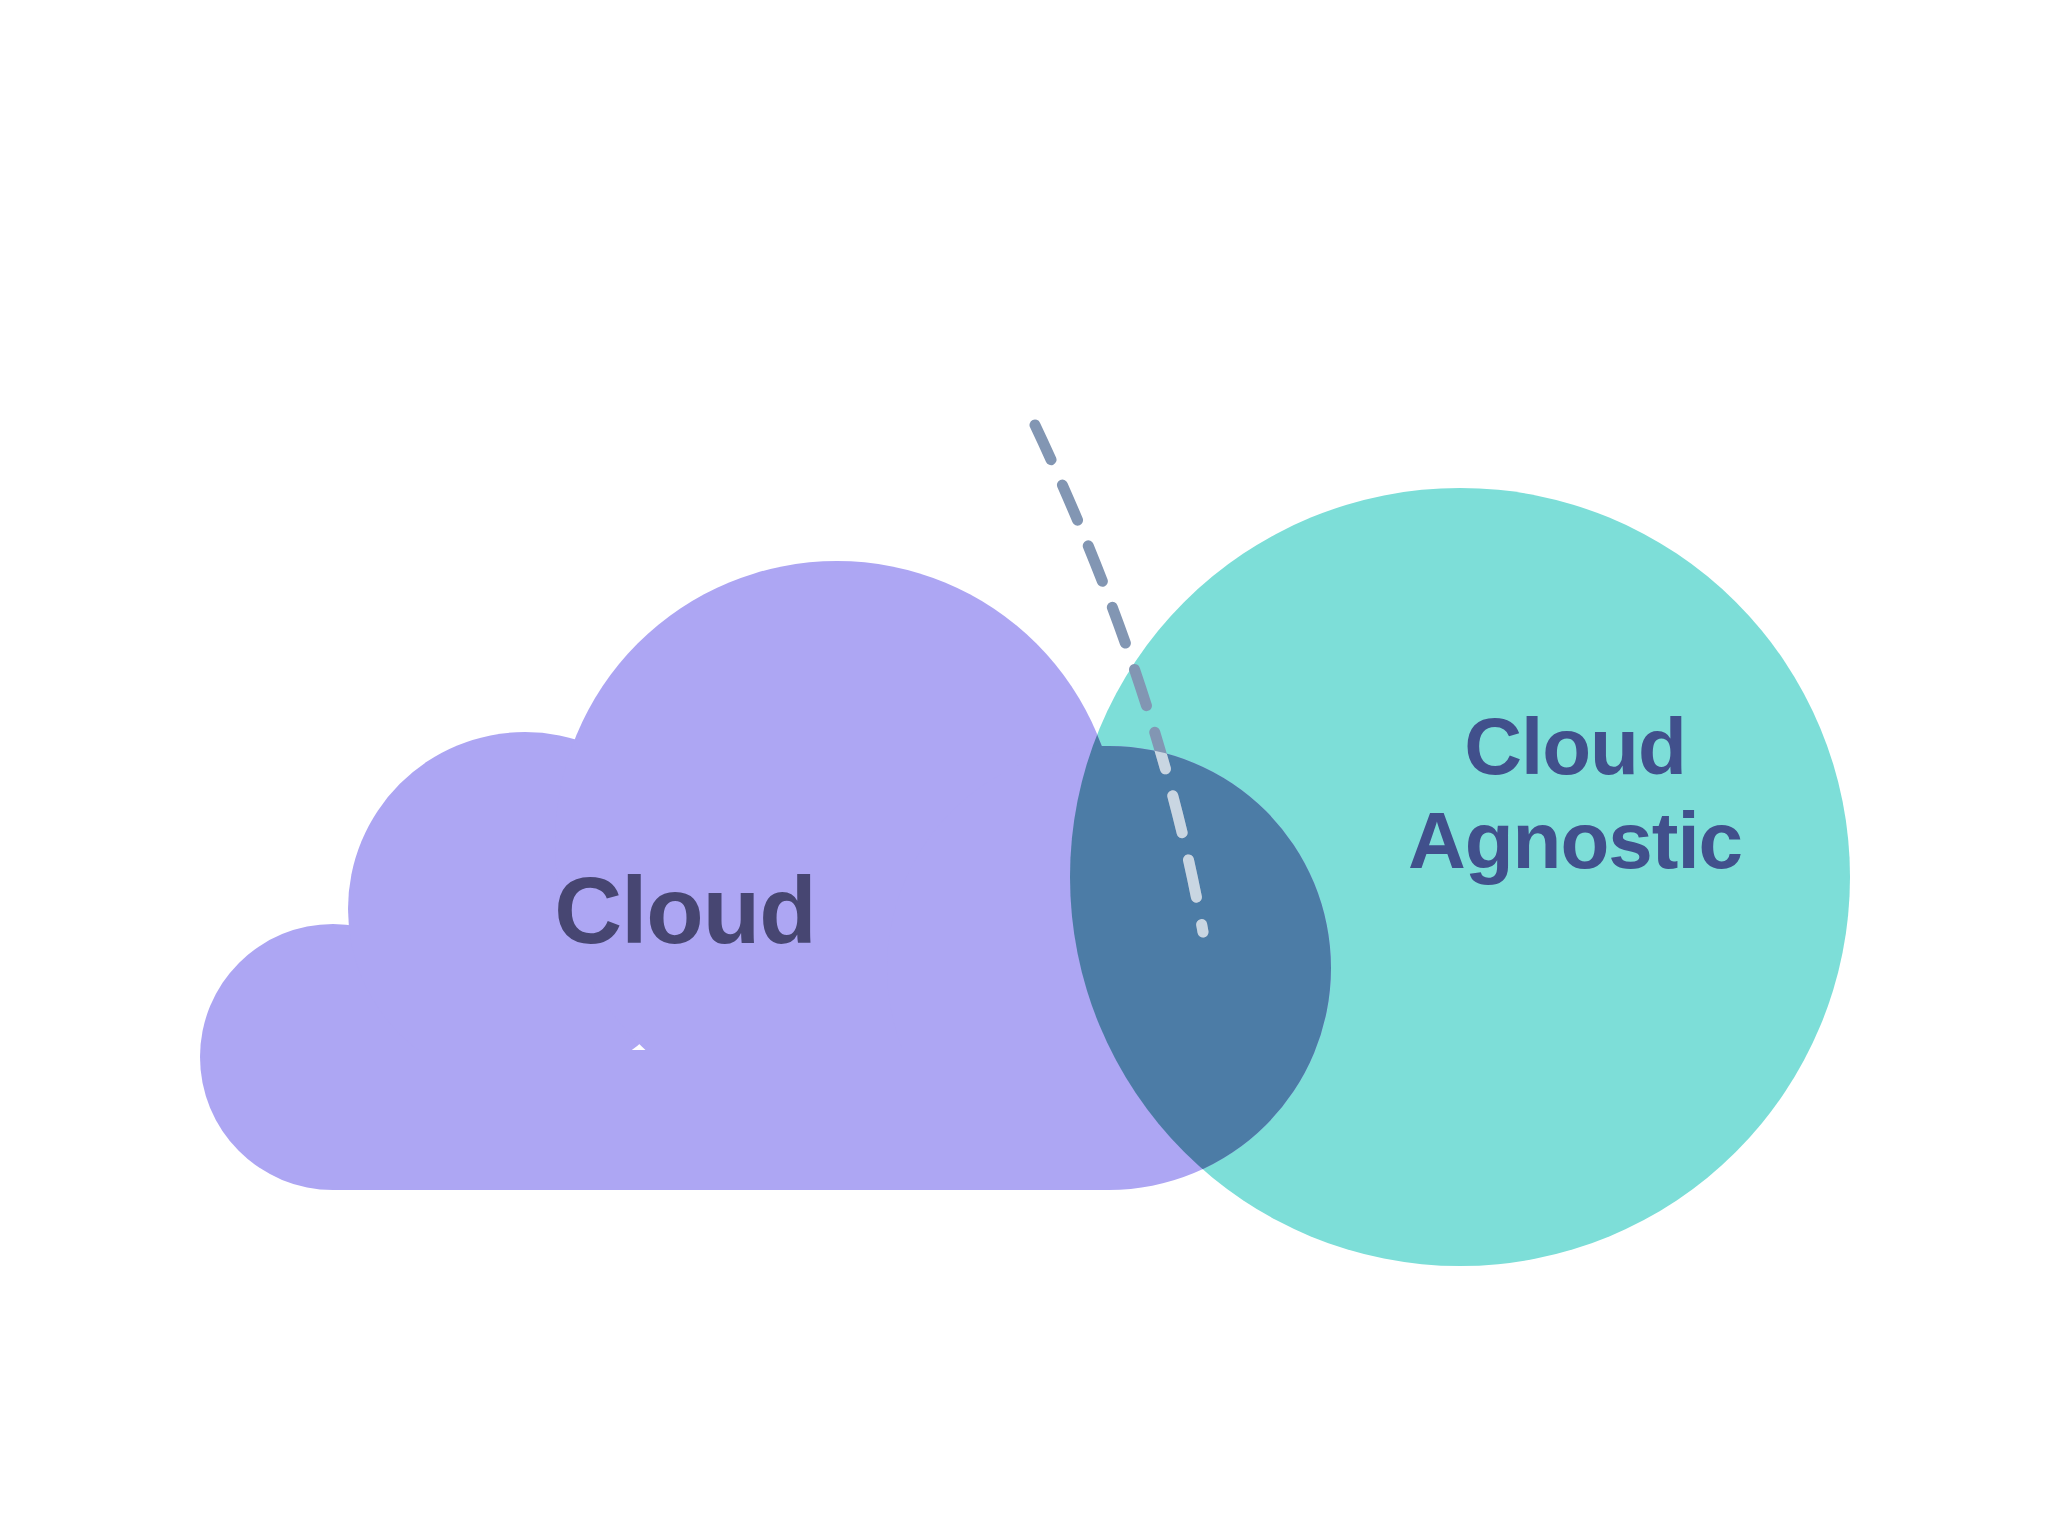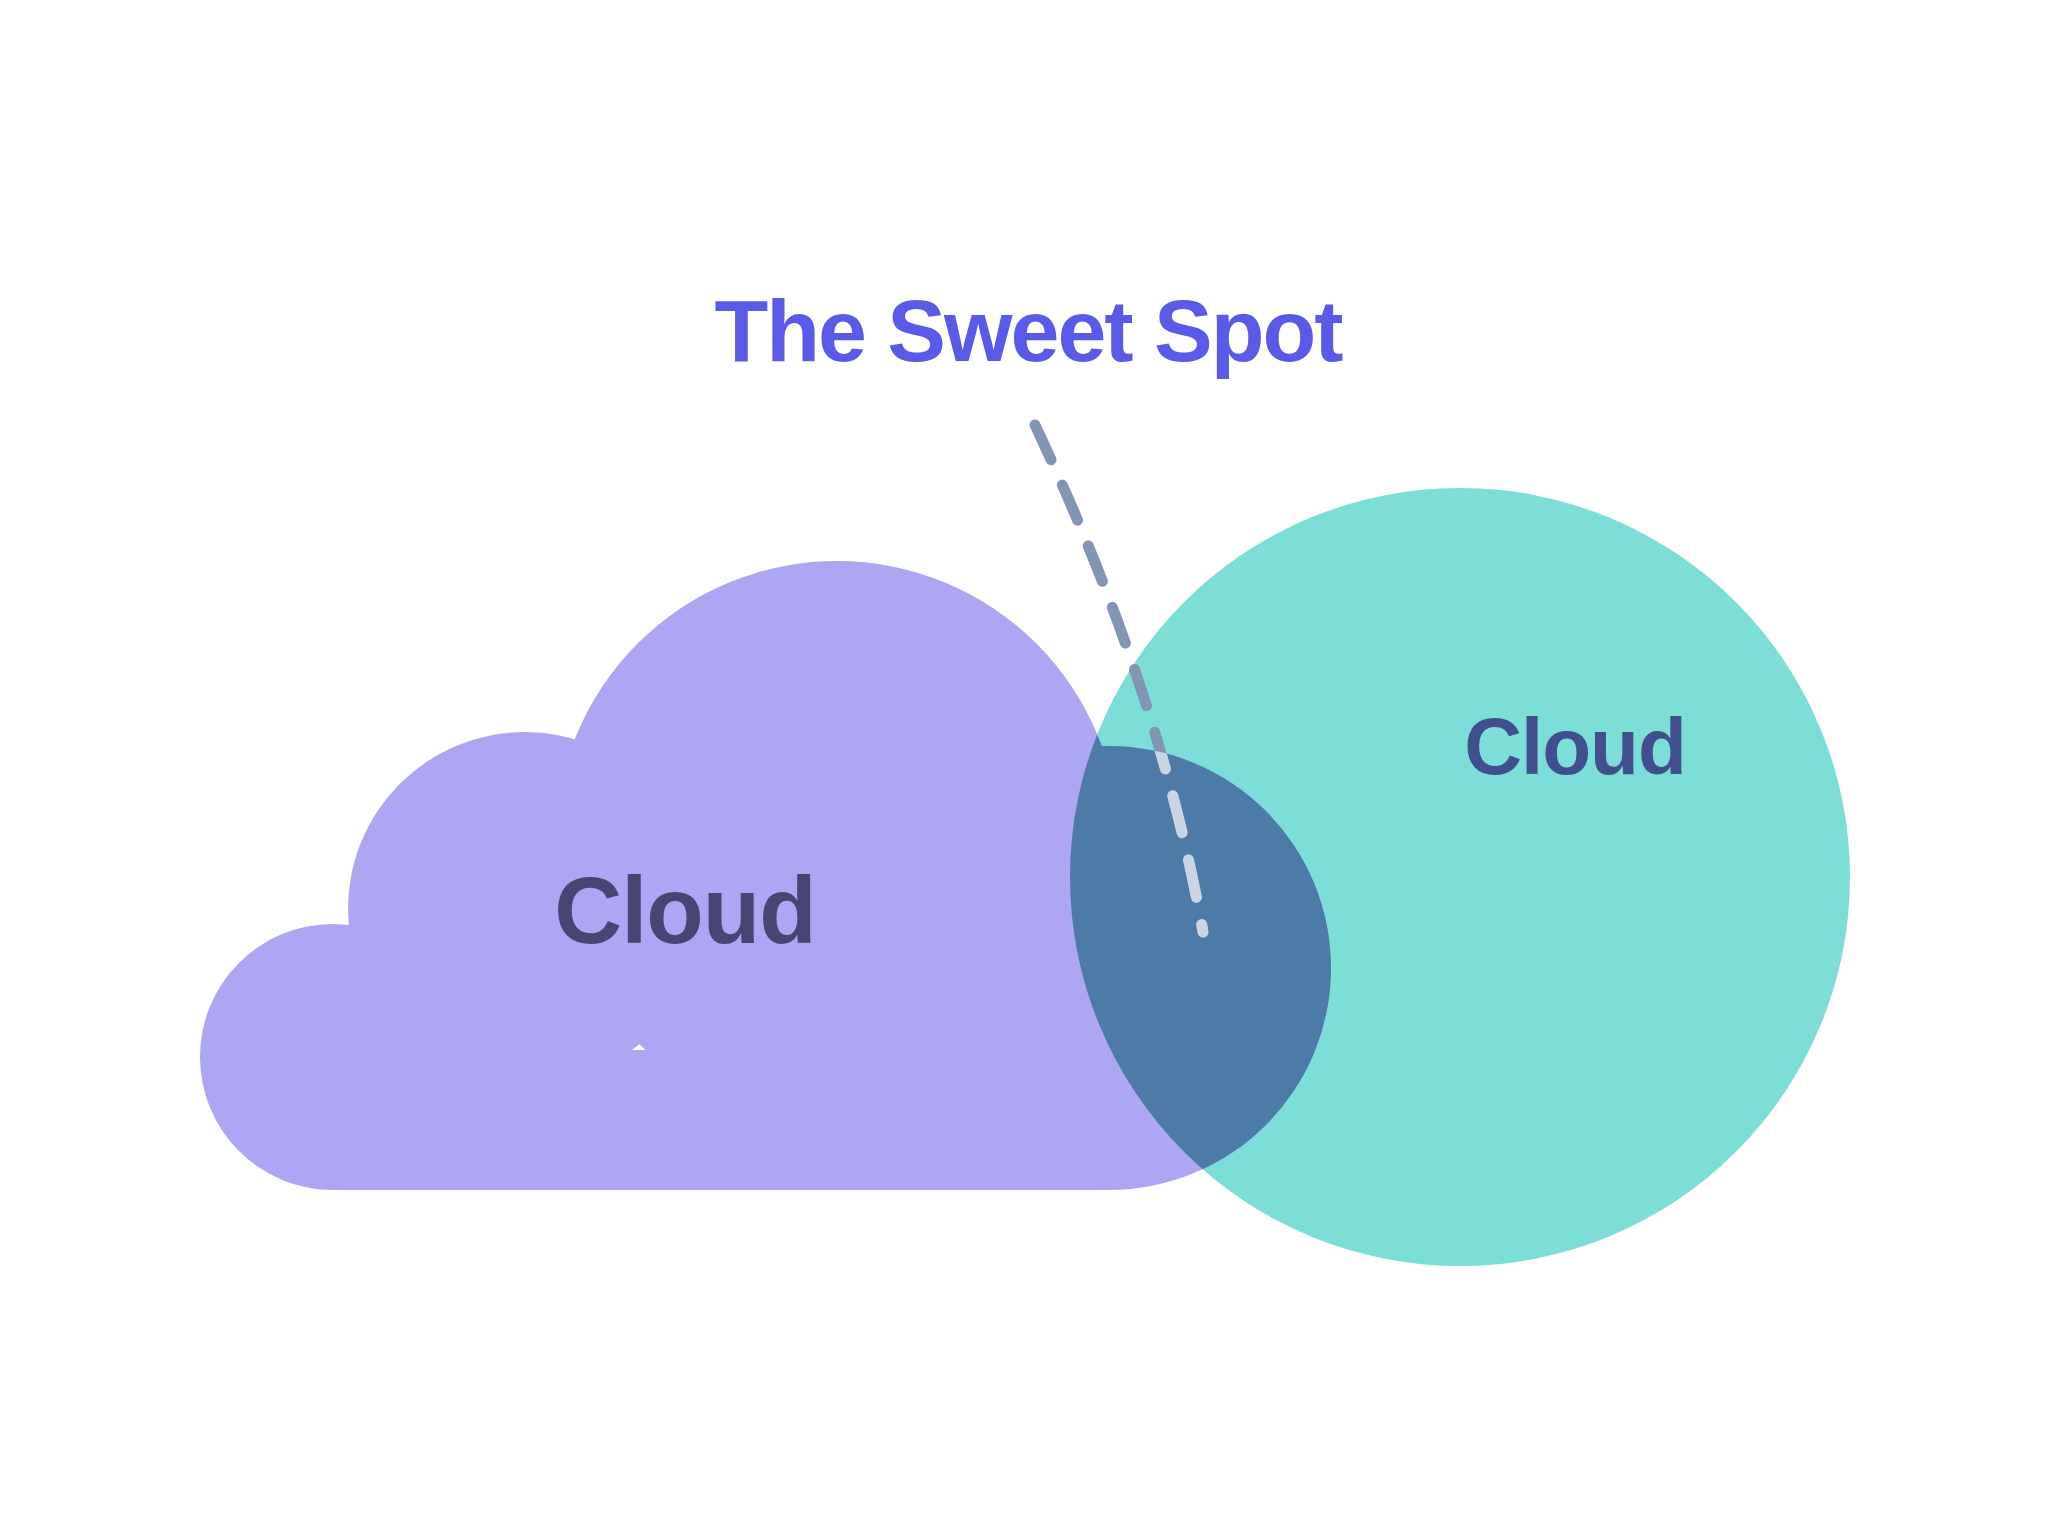--- a/index.html
+++ b/index.html
@@ -62,23 +62,23 @@
     </g>
 
     <path d="M 1035 425 Q 1160 690 1203 932" fill="none" stroke-width="11" stroke-linecap="round" stroke-dasharray="38 28" stroke="#8296B3"></path>
     <g clip-path="url(#tealClip)">
       <g clip-path="url(#cloudClip)">
         <path d="M 1035 425 Q 1160 690 1203 932" fill="none" stroke-width="11" stroke-linecap="round" stroke-dasharray="38 28" stroke="#C9D6E2"></path>
       </g>
     </g>
   </svg>
 
-  <div class="label title-label" style="color: rgb(91, 90, 232);">The Sweet Spot</div>
 
   <div class="label native-label" style="color: rgb(71, 70, 114);">
     <div>Cloud</div>
   </div>
 
   <div class="label agnostic-label" style="color: rgb(65, 80, 140);">
     <div>Cloud</div>
+    <div>Agnostic</div>
   </div>
 
 </div>
 
 </body></html>

